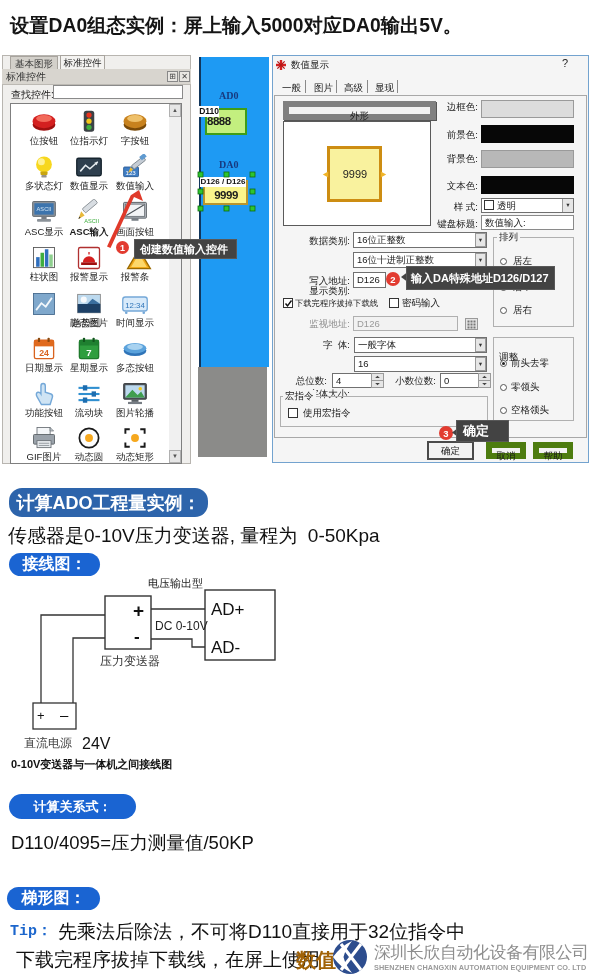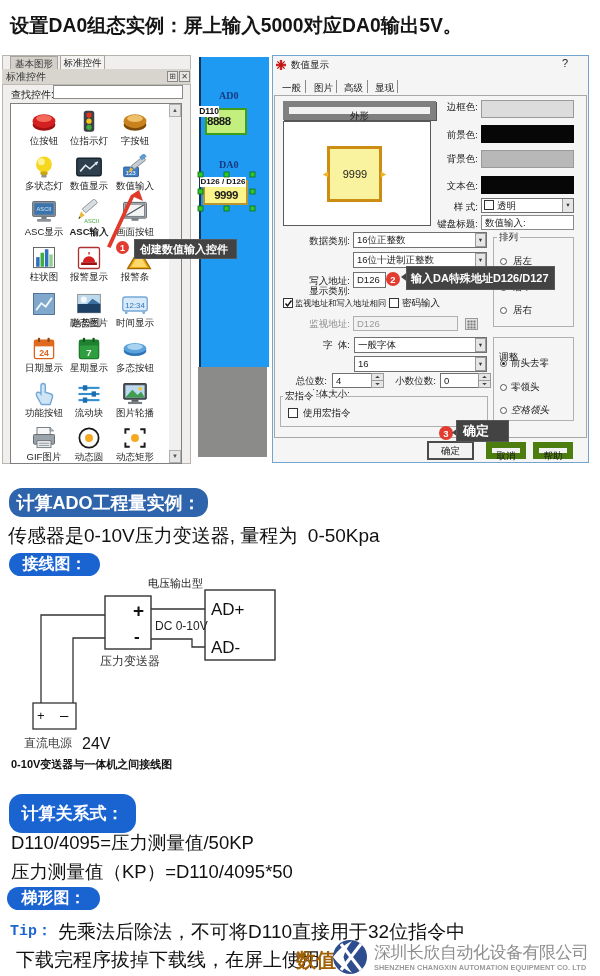--- a/index.html
+++ b/index.html
@@ -339,21 +339,21 @@
   <div class="cb" style="left:353px;top:252px;width:134px;height:16px;">16位十进制正整数</div>
   <div class="dd" style="left:475px;top:253px;">▼</div>
 
   <div class="dl" style="right:250px;top:275px;">写入地址:</div>
   <div class="cb" style="left:353px;top:272px;width:33px;height:16px;">D126</div>
 
   <div class="chk" style="left:283px;top:298px;"></div>
   <svg class="abs" style="left:284px;top:299px;width:9px;height:9px;z-index:3;" viewBox="0 0 9 9">
       <path d="M1.5 4.5 L3.5 6.8 L7.5 1.5" fill="none" stroke="#111" stroke-width="1.4"></path>
     </svg>
-  <div class="dl" style="left:295px;top:298px;font-size:8.3px;">监视地址和写入地址相同</div>
+  <div class="dl" style="left:295px;top:298px;font-size:8.3px;">下载完程序拔掉下载线</div>
 
   <div class="chk" style="left:389px;top:298px;"></div>
   <div class="dl" style="left:402px;top:297px;">密码输入</div>
 
   <div class="dg" style="right:250px;top:318px;">监视地址:</div>
   <div class="cb" style="left:353px;top:316px;width:105px;height:15px;background:#f2f2f2;border-color:#b0b0b0;color:#9a9a9a;line-height:13px;">D126</div>
   <svg class="abs" style="left:465px;top:318px;width:13px;height:12px;z-index:2;" viewBox="0 0 13 12">
       <rect x="0.5" y="0.5" width="12" height="11" fill="#e4e4e4" stroke="#9a9a9a"></rect>
       <g fill="#777">
         <rect x="2.5" y="2.5" width="2" height="2"></rect>
@@ -417,21 +417,21 @@
   <div class="glb" style="left:497px;top:331px;margin-top:20px;">调整</div>
 
   <div class="rad" style="left:500px;top:360px;"></div>
   <div class="abs" style="left:502px;top:362px;width:3px;height:3px;background:#222;border-radius:50%;z-index:3;"></div>
   <div class="dl" style="left:511px;top:357px;">前头去零</div>
 
   <div class="rad" style="left:500px;top:384px;"></div>
   <div class="dl" style="left:511px;top:381px;">零领头</div>
 
   <div class="rad" style="left:500px;top:407px;"></div>
-  <div class="dl" style="left:511px;top:404px;font-style:italic;">空格领头</div>
+  <div class="dl" style="left:511px;top:404px;">空格领头</div>
 
   <div class="btn" style="left:427px;top:441px;width:47px;height:19px;line-height:15px;border:2px solid #4a4a4a;">确定</div>
 
   <div class="btn" style="left:486px;top:442px;width:40px;height:17px;line-height:15px;">取消</div>
 
   <div class="btn" style="left:533px;top:442px;width:40px;height:17px;line-height:15px;">帮助</div>
 
   <svg class="abs" style="left:100px;top:185px;width:50px;height:70px;z-index:5;" viewBox="0 0 50 70">
       <polygon points="39,5 43,16 34,12 10.5,63 7,61.5 30.8,10.3" fill="#e03a2a"></polygon>
     </svg>
@@ -453,25 +453,24 @@
       <polygon points="8,0 8,12 0,6" fill="#434343"></polygon>
     </svg>
   <div class="tt" style="left:456px;top:420px;width:45px;height:20px;font-size:13px;padding-left:6px;z-index:6;">确定</div>
 
   <div class="pill" style="left:9px;top:488px;width:199px;height:29px;background:#2d64ab;font-size:18px;">计算ADO工程量实例：</div>
 
   <div class="abs" style="left:8px;top:523px;font-size:19px;color:#111;">传感器是0-10V压力变送器, 量程为&nbsp; 0-50Kpa</div>
 
   <div class="pill" style="left:9px;top:553px;width:91px;height:23px;font-size:16px;">接线图：</div>
 
-  <div class="pill" style="left:9px;top:794px;width:127px;height:39px;font-size:17px;">计算关系式：</div>
+  <div class="pill" style="left:9px;top:794px;width:127px;height:25px;font-size:13px;">计算关系式：</div>
 
   <div class="abs" style="left:11px;top:830px;font-size:18.5px;color:#111;">D110/4095=压力测量值/50KP</div>
 
-  <div class="abs" style="left:11px;top:859px;font-size:18.5px;color:#111;">压力测量值（KP）=D110/4095*50</div>
 
   <div class="pill" style="left:7px;top:887px;width:93px;height:23px;font-size:16px;">梯形图：</div>
 
   <div class="abs" style="left:10px;top:921px;font-size:15px;font-weight:bold;color:#1c66cc;font-family:'Liberation Mono',monospace;">Tip：</div>
   <div class="abs" style="left:58px;top:919px;font-size:19px;color:#111;">先乘法后除法，不可将D110直接用于32位指令中</div>
 
   <div class="abs" style="left:16px;top:947px;font-size:19px;color:#111;">下载完程序拔掉下载线，在屏上使用</div>
 
   <svg class="abs" style="left:0px;top:575px;width:300px;height:200px;" viewBox="0 0 300 200">
 

